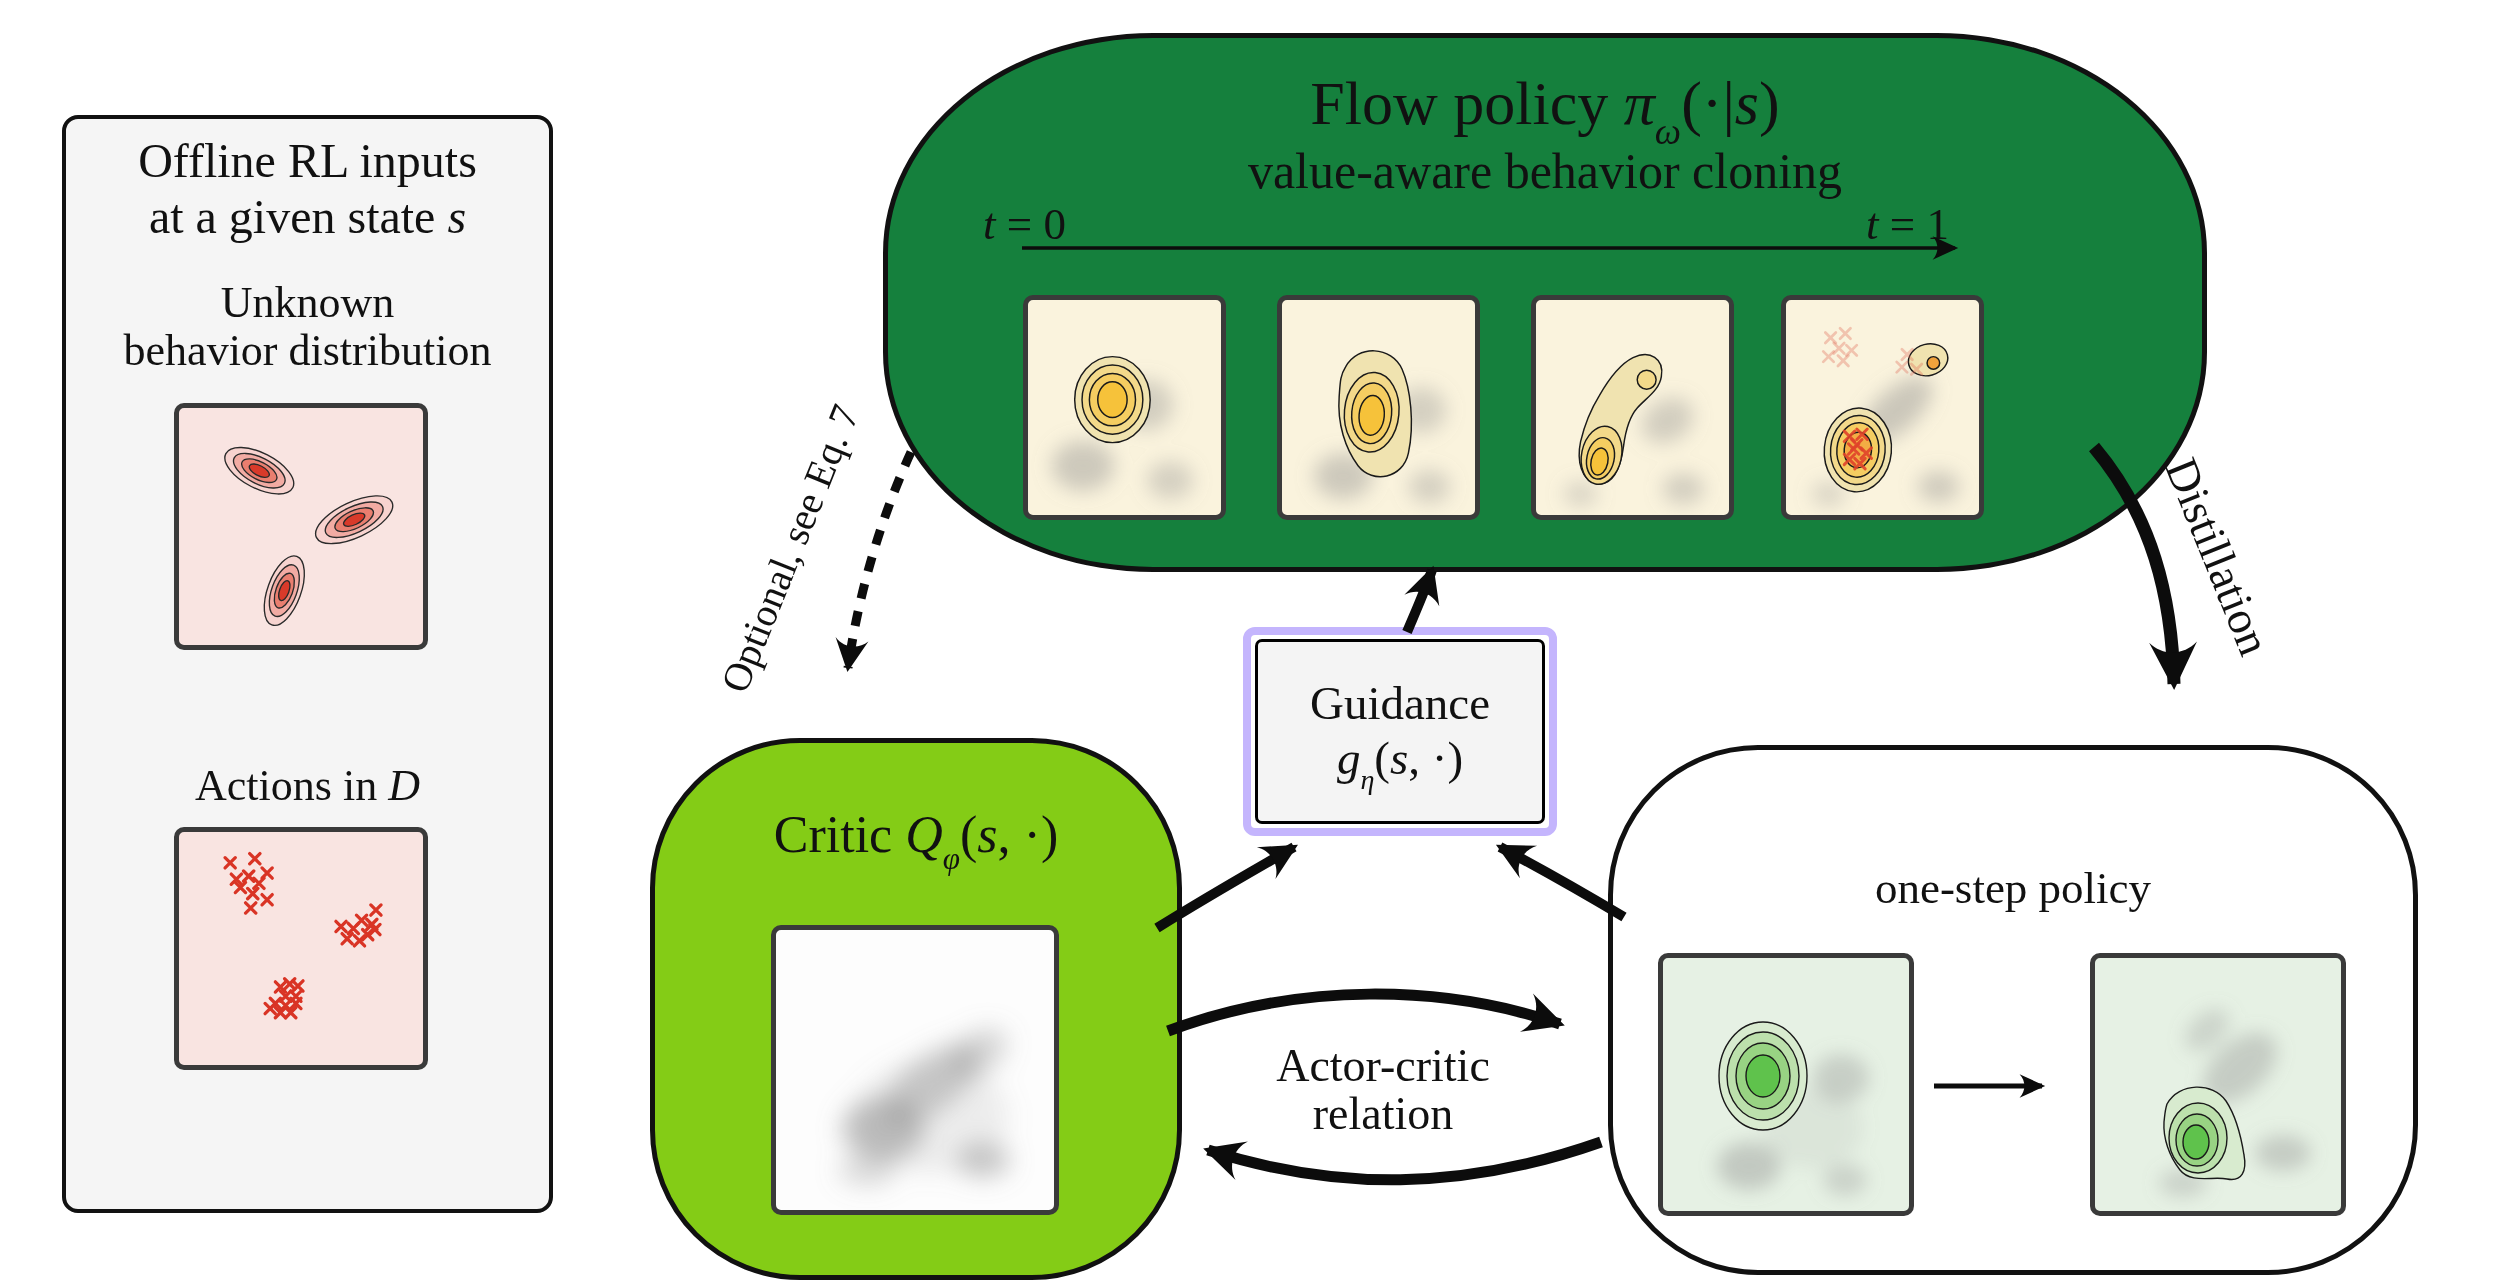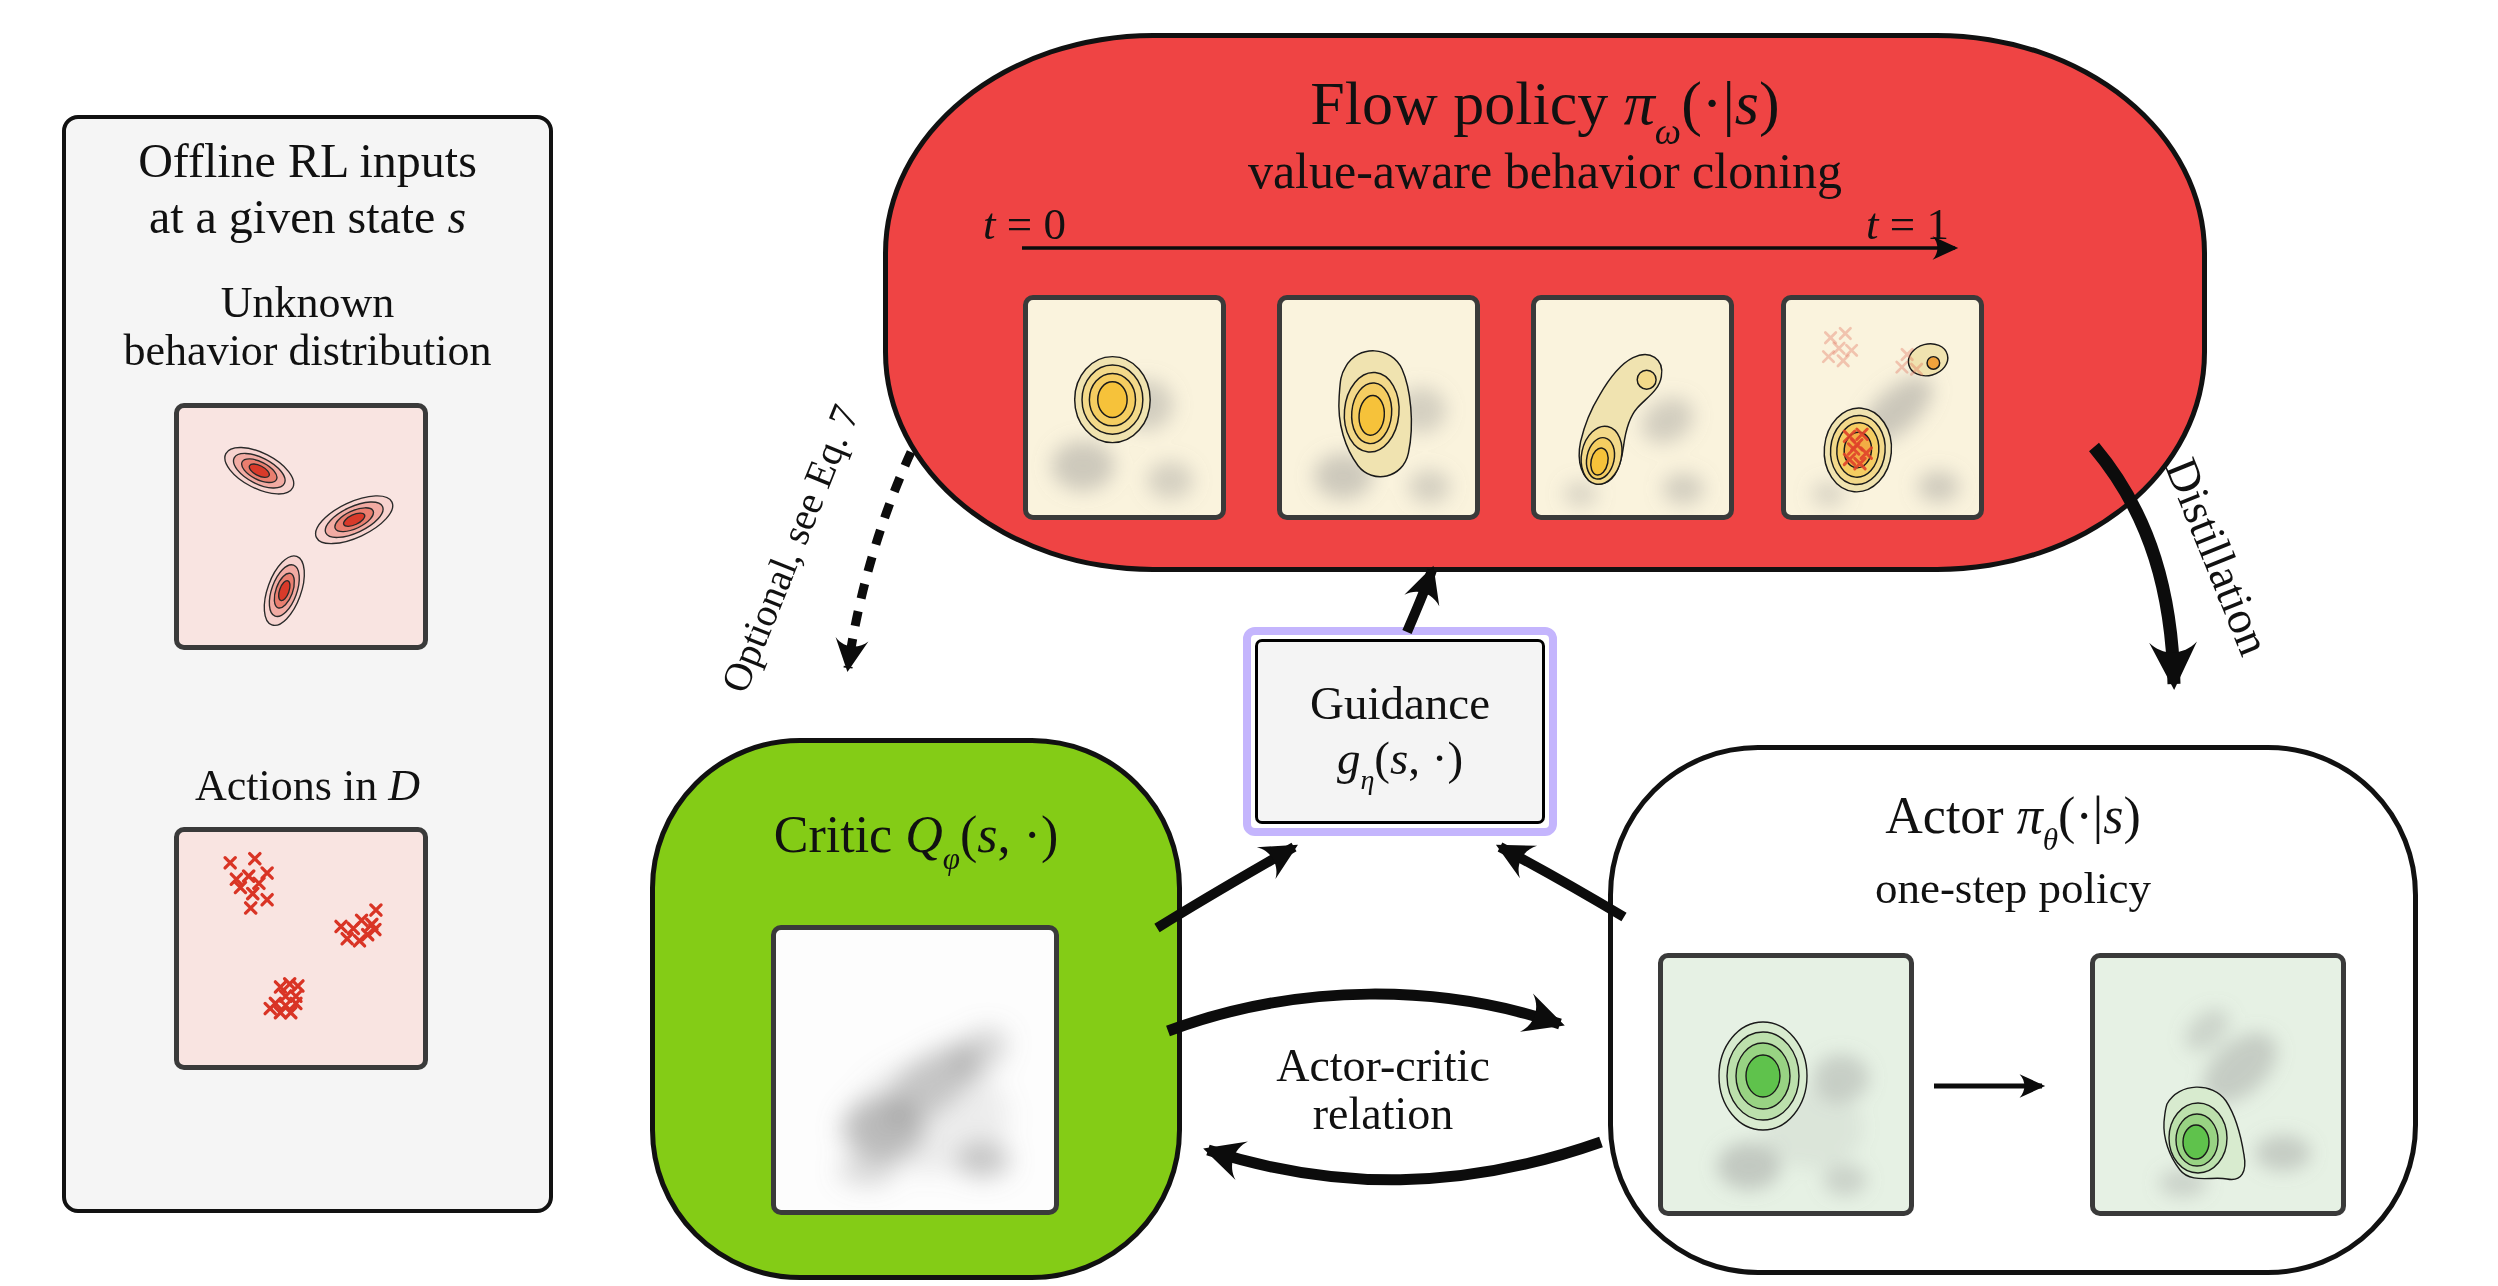--- a/index.html
+++ b/index.html
@@ -18,21 +18,21 @@
   .lp-label1{left:0;right:0;top:160px;font-size:44px;line-height:1.1;}
   .lp-label2{left:0;right:0;top:606px;font-size:44px;line-height:1.1;margin-top:37px;}
   .plotframe{border:5px solid var(--plot_border,#3a3a3a);border-radius:10px;overflow:hidden;}
   .plotframe svg{display:block;width:100%;height:100%;}
   .pinkbox{background:var(--pink_bg,#f9e4e1);}
   .pink1{left:108px;top:284px;width:244px;height:237px;}
   .pink2{left:108px;top:708px;width:244px;height:233px;}
 
   
   .flow-shape{left:883px;top:33px;width:1314px;height:529px;border:5px solid #111;
-              border-radius:270px / 220px;background:#ef4444;}
+              border-radius:270px / 220px;background:#15803d;}
   .flow-title{left:0;right:0;top:30px;font-size:62px;}
   .flow-sub{left:0;right:0;top:104px;font-size:50px;}
   .t-label{top:160px;font-size:45px;}
   .t0{left:95px;text-align:center;}
   .t1{left:978px;}
   .flowplot{top:257px;width:193px;height:215px;background:var(--cream_bg,#faf3dd);}
   .fp1{left:135px;} .fp2{left:389px;} .fp3{left:643px;} .fp4{left:893px;}
 
   
   .guidance{left:1243px;top:627px;width:314px;height:209px;border:8px solid #c4b5fd;
@@ -269,23 +269,20 @@
           <ellipse cx="103" cy="192" rx="40" ry="30" opacity=".5"></ellipse>
           <ellipse cx="196" cy="118" rx="30" ry="20" opacity=".33" transform="rotate(-35 196 118)"></ellipse>
           <ellipse cx="200" cy="222" rx="26" ry="17" opacity=".45"></ellipse>
           <ellipse cx="88" cy="232" rx="28" ry="15" opacity=".3"></ellipse>
         </g>
       </svg>
     </div>
   </div>
 
   <div class="abs actor-shape shape-z">
-    <div class="abs actor-title ctr nowrap">
-      <span>Actor </span><span class="mi">π</span><sub class="mi">θ</sub><span>(·|</span><span class="mi">s</span><span>)</span>
-    </div>
     <div class="abs actor-sub ctr">one-step policy</div>
 
     <div class="abs plotframe greenbox gb1">
       <svg viewBox="0 0 246 253">
         <g fill="#8a8a8a" filter="url(#blur9)">
           <ellipse cx="150" cy="170" rx="50" ry="40" opacity=".12"></ellipse>
           <ellipse cx="178" cy="120" rx="28" ry="24" opacity=".33"></ellipse>
           <ellipse cx="86" cy="208" rx="32" ry="24" opacity=".38"></ellipse>
           <ellipse cx="182" cy="222" rx="22" ry="16" opacity=".3"></ellipse>
         </g>

